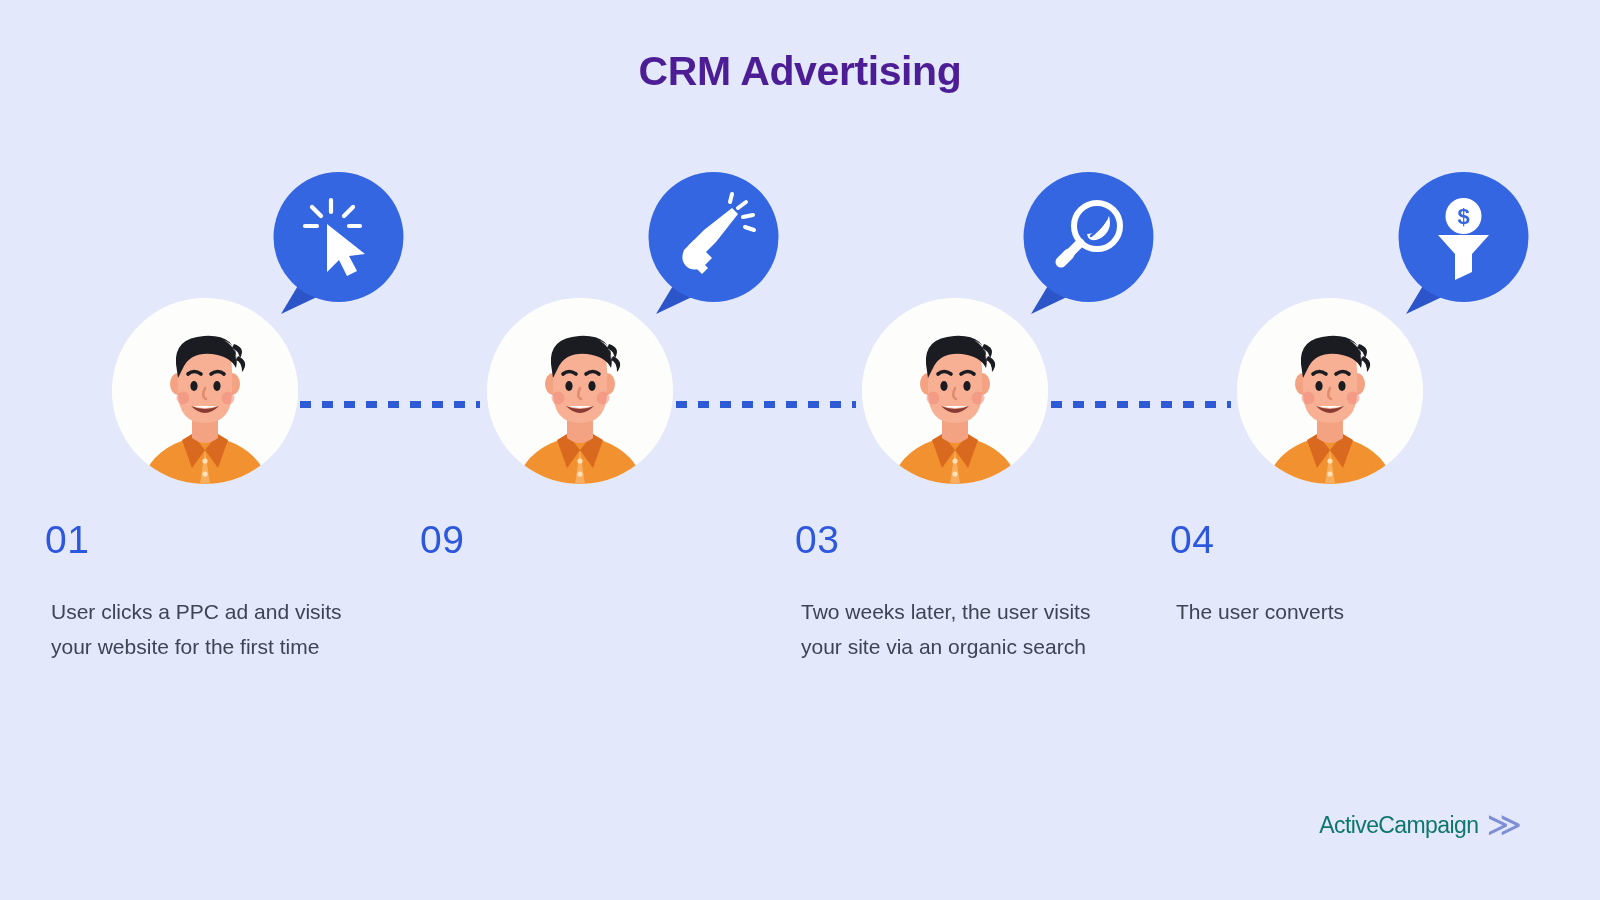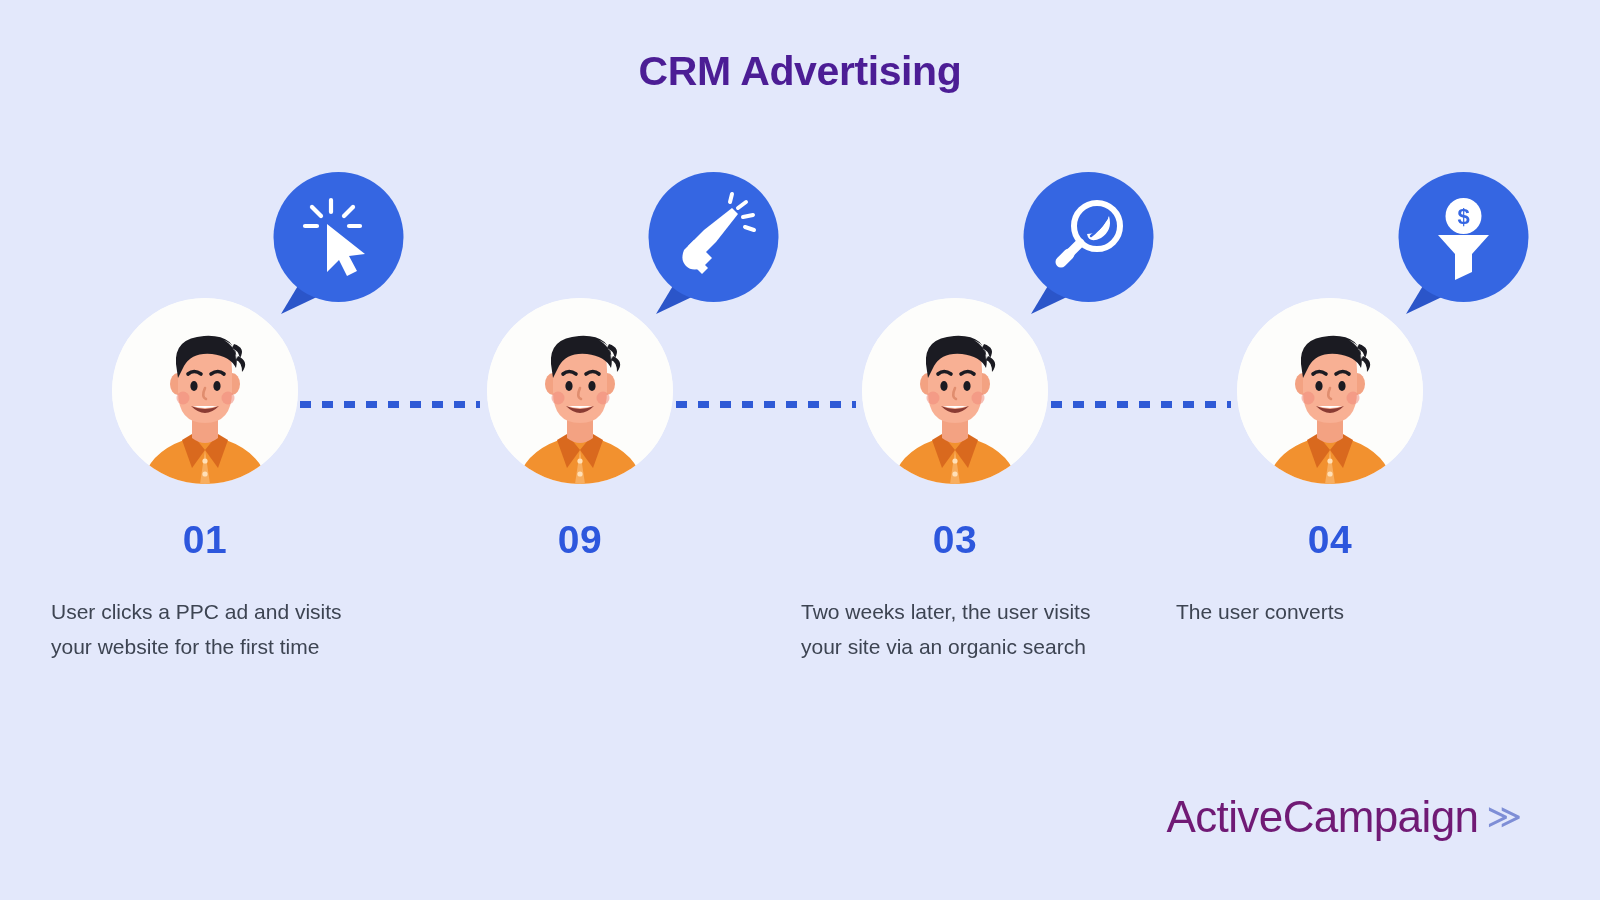--- a/index.html
+++ b/index.html
@@ -91,23 +91,23 @@
     height: 143px;
   }
   .bubble svg { display: block; }
 
   
   .step-number {
     position: absolute;
     top: 518px;
     left: 0;
     width: 320px;
-    text-align: center;
+    text-align: left;
     font-size: 39px;
-    font-weight: bold;
+    font-weight: normal;
     color: #2d57dd;
     letter-spacing: 0.5px;
   }
 
   
   .step-caption {
     position: absolute;
     top: 594px;
     left: 6px;
     width: 308px;
@@ -119,22 +119,22 @@
   
   .logo {
     position: absolute;
     right: 78px;
     bottom: 58px;
     display: flex;
     align-items: center;
     gap: 8px;
   }
   .logo-text {
-    font-size: 44px;
-    color: #701a75;
+    font-size: 23px;
+    color: #0f766e;
     letter-spacing: -0.6px;
   }
   .logo-chevron {
     font-size: 34px;
     color: #7e8ed6;
     line-height: 1;
     position: relative;
     top: -1px;
   }
 </style>

